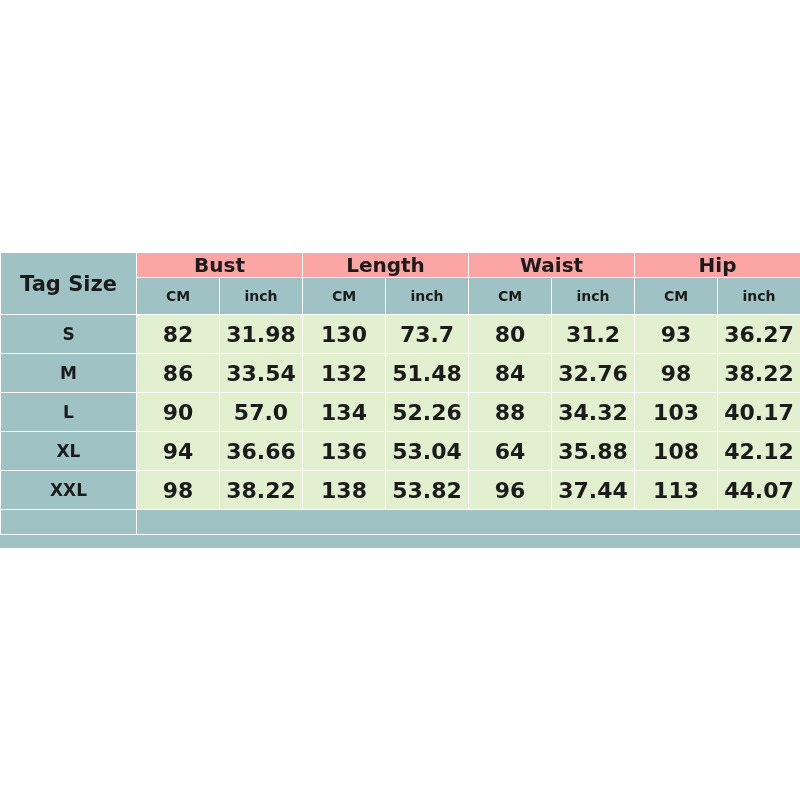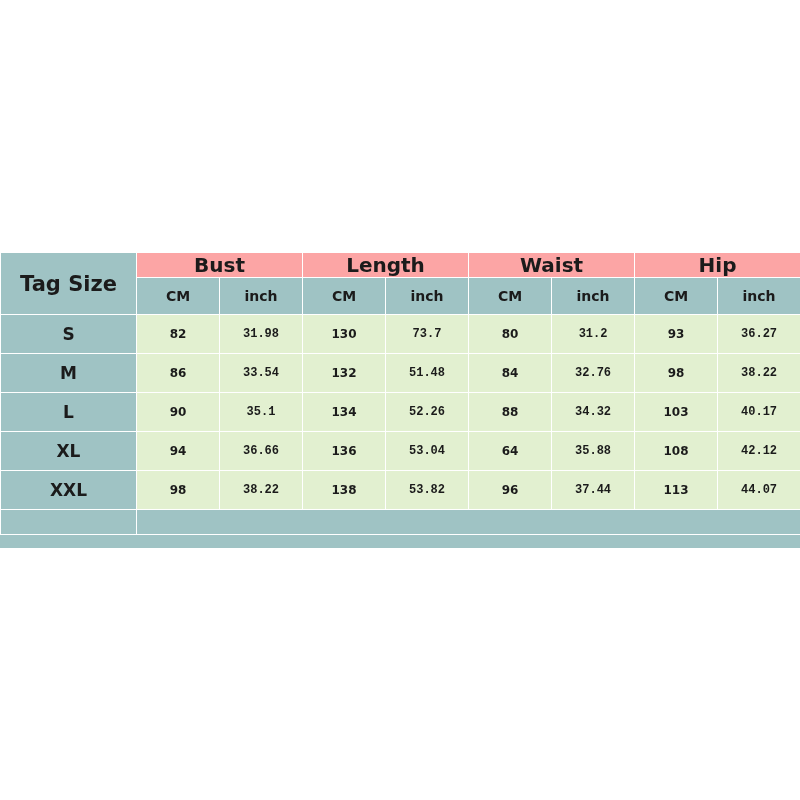--- a/index.html
+++ b/index.html
@@ -65,30 +65,29 @@
     font-size: 21px;
   }
   .sizelabel {
     background: #9fc3c4;
     font-size: 17px;
     height: 38px;
   }
   
   .val {
     background: #e2f0d0;
-    font-size: 12px;
+    font-size: 22px;
     height: 38px;
     font-weight: bold;
   }
   .val.num-cm {
     text-align: center;
   }
   .val.num-in {
     text-align: center;
-    font-family: Liberation Mono, monospace;
   }
 
   .col-tag   { width: 136px; }
   .col-cm    { width: 83px; }
   .col-inch  { width: 83px; }
 
   .pad-bottom-row td {
     height: 24px;
     border: 1px solid #9fc3c4;
     background: #9fc3c4;
@@ -150,21 +149,21 @@
         <td class="val num-cm">132</td>
         <td class="val num-in">51.48</td>
         <td class="val num-cm">84</td>
         <td class="val num-in">32.76</td>
         <td class="val num-cm">98</td>
         <td class="val num-in">38.22</td>
       </tr>
       <tr>
         <td class="sizelabel">L</td>
         <td class="val num-cm">90</td>
-        <td class="val num-in">35.1</td>
+        <td class="val num-in">57.0</td>
         <td class="val num-cm">134</td>
         <td class="val num-in">52.26</td>
         <td class="val num-cm">88</td>
         <td class="val num-in">34.32</td>
         <td class="val num-cm">103</td>
         <td class="val num-in">40.17</td>
       </tr>
       <tr>
         <td class="sizelabel">XL</td>
         <td class="val num-cm">94</td>

